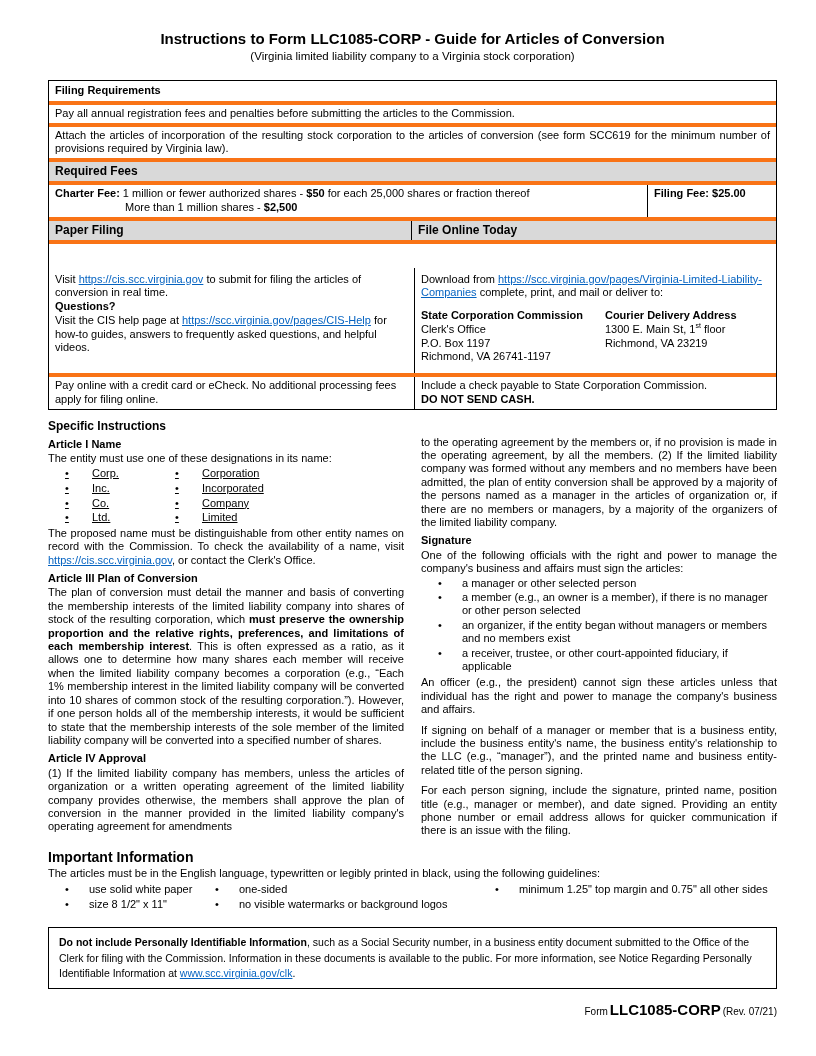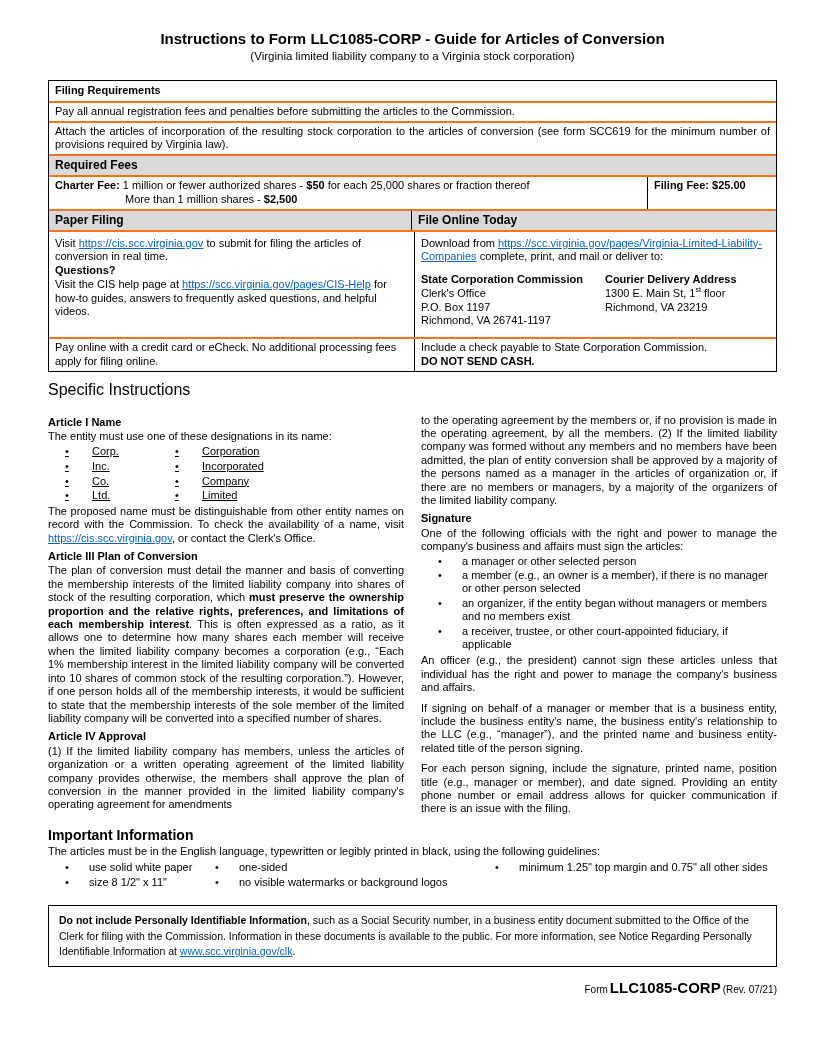--- a/index.html
+++ b/index.html
@@ -16,42 +16,42 @@
   .block { display: block; }
   .just { text-align: justify; }
 
   .page { padding: 30px 39px 8px 48px; }
 
   .doc-title { font-size: 15px; font-weight: bold; text-align: center; }
   .doc-subtitle { font-size: 11.5px; text-align: center; margin-top: 3px; }
 
   
   .filing-table { border: 1.5px solid #000; margin-top: 18px; line-height: 1.25; }
-  .t-row { border-top: 2px solid #f97316; }
+  .t-row { border-top: 4px solid #f97316; }
   .t-row:first-child { border-top: 0; }
   .pad { padding: 2px 6px; }
   .t-head { font-size: 11px; font-weight: bold; padding: 3px 6px; }
   .gray { background: var(--table-header-bg, #D9D9D9); }
   .subhead { font-weight: bold; font-size: 12px; }
   .split { display: flex; }
   .cell { padding: 2px 6px; }
   .cell + .cell { border-left: 1px solid #000; }
   .charter-cell { flex: 1; }
   .fee-cell { width: 129px; font-weight: bold; }
   .charter-line2 { padding-left: 70px; }
   .half { width: 50.2%; }
   .half2 { flex: 1; min-width: 0; }
   .online-cell p, .paper-cell p { margin: 0; }
   .mb12 { margin-bottom: 12px; }
   .addr-wrap { display: flex; gap: 16px; margin-top: 9px; margin-bottom: 4px; }
   .addr1 { width: 168px; }
-  .method-cell { padding: 5px 6px; }
-
-  
-  .sec-heading { font-size: 16px; font-weight: normal; margin: 9px 0 15px; }
+  .method-cell { padding: 5px 6px; margin-top: 24px; }
+
+  
+  .sec-heading { font-size: 12px; font-weight: bold; margin: 9px 0 3px; }
   .two-col { display: flex; gap: 17px; line-height: 1.22; }
   .col { flex: 1; min-width: 0; }
   .col h3 { font-size: 11px; margin: 5px 0 1px; }
   .col h3:first-child { margin-top: 2px; }
   .col p { margin: 0 0 1px; }
 
   .desig-list { margin: 1px 0 2px; }
   .desig-row { display: flex; padding-left: 17px; line-height: 1.33; text-decoration: underline; }
   .dcell { display: flex; }
   .dcell::before { content: "\2022"; flex: 0 0 27px; }

